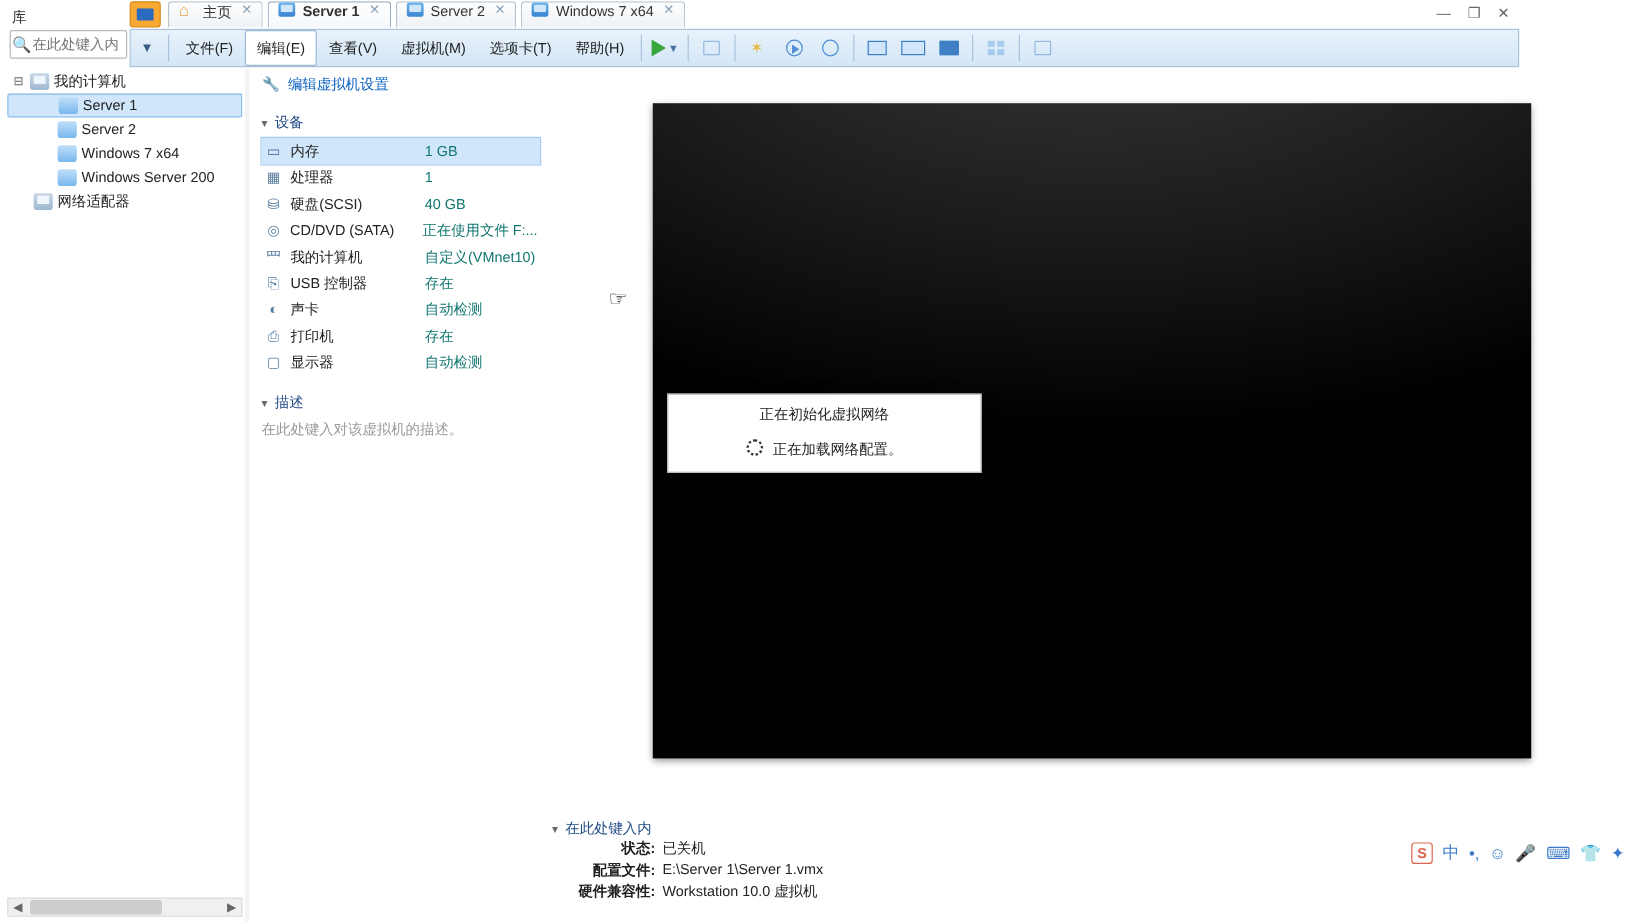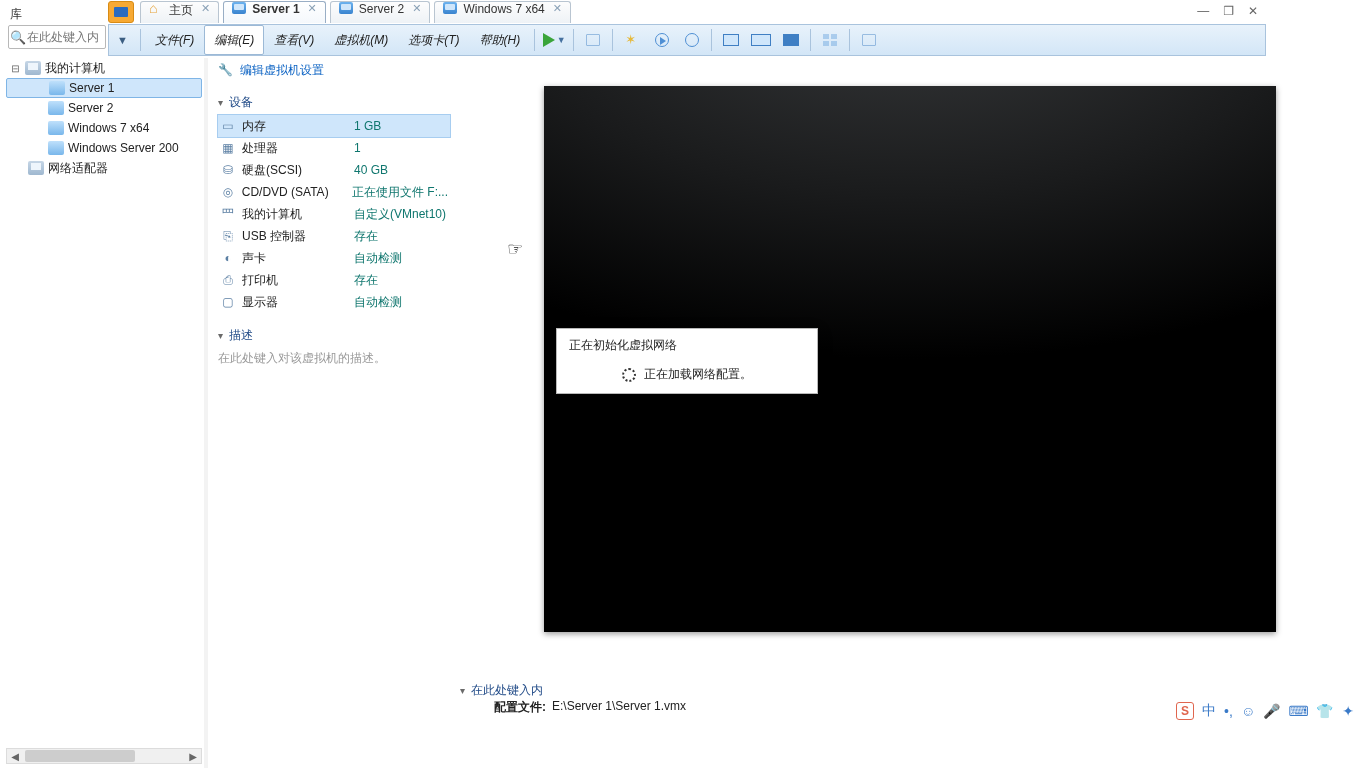--- a/index.html
+++ b/index.html
@@ -26,21 +26,21 @@
 .ic-vm { background:linear-gradient(#6db3ef,#3a84cf); border-radius:2px; position:relative; }
 .ic-vm::after { content:""; position:absolute; left:2px; top:2px; width:10px; height:6px; background:#cfe6fb; border-radius:1px; }
 
 
 .winctl { position:absolute; right:108px; top:4px; display:flex; gap:14px; color:#666; font-size:14px; }
 .winctl span { cursor:default; }
 
 
 .menubar { position:absolute; left:108px; top:24px; right:100px; height:32px; background:linear-gradient(#e8f2fb,#d3e6f7); border:1px solid #a9c3dd; display:flex; align-items:center; }
 .menu-drop { padding:0 8px; color:#3b5e82; font-size:11px; }
-.mitem { padding:0 10px; height:100%; display:flex; align-items:center; color:#222; cursor:default;font-style:italic; }
+.mitem { padding:0 10px; height:100%; display:flex; align-items:center; color:#222; cursor:default; }
 .mitem.sel { background:#fff; border:1px solid #9cb9d6; border-radius:2px; padding:0 9px; }
 .tb-sep { width:1px; height:22px; background:#a9c3dd; margin:0 4px; }
 .tb-btn { width:28px; height:24px; display:flex; align-items:center; justify-content:center; margin:0 1px; border-radius:2px; }
 .tri-play { width:0; height:0; border-top:7px solid transparent; border-bottom:7px solid transparent; border-left:12px solid #3aa53a; }
 .tb-dd { font-size:9px; color:#4671a0; margin-left:2px; }
 .ic-sq { width:14px; height:12px; border:1.5px solid #3f7fc4; border-radius:1px; display:inline-block; }
 .ic-circle { width:14px; height:14px; border:1.5px solid #4f8fd4; border-radius:50%; display:inline-block; position:relative; }
 .ic-circle.play::after{content:"";position:absolute;left:4px;top:3px;border-top:4px solid transparent;border-bottom:4px solid transparent;border-left:6px solid #4f8fd4;}
 .ic-snap { width:14px; height:14px; display:inline-block; position:relative; }
 .ic-snap::before{content:"✶"; color:#e6b93a; font-size:13px; position:absolute; left:0; top:-1px;}
@@ -85,22 +85,22 @@
 .dev-row { display:flex; align-items:center; height:22px; gap:6px; padding:0 2px; }
 .dev-row.sel { background:#cfe6fb; outline:1px solid #a7cdf0; }
 .dev-row .dic { width:16px; text-align:center; color:#5b7fa3; }
 .dev-row .dn { width:106px; white-space:nowrap; overflow:hidden; }
 .dev-row .dv { color:#0f766e; white-space:nowrap;text-align:right; }
 .desc-ph { color:#999; margin-top:6px; }
 
 
 .vm-screen { position:absolute; left:544px; top:86px; width:732px; height:546px; background:radial-gradient(ellipse 140% 100% at 50% -20%,#3a3c3e 0%,#1a1b1c 40%,#000 70%); box-shadow:0 2px 6px rgba(0,0,0,.4); }
 .vm-dialog { position:absolute; left:556px; top:328px; width:262px; background:#fff; border:1px solid #b9b9b9; box-shadow:0 4px 12px rgba(0,0,0,.35); padding:8px 12px 10px; }
-.vm-dialog .dt { color:#222; margin-bottom:12px; }
-.vm-dialog .dl { display:flex; align-items:center; justify-content:center; gap:8px; color:#222; }
+.vm-dialog .dt { color:#222; margin-bottom:12px;text-align:center; }
+.vm-dialog .dl { display:flex; justify-content:center; gap:8px; color:#222; }
 .spinner { width:14px; height:14px; border:2px dotted #333; border-radius:50%; display:inline-block; }
 
 
 .vm-meta { position:absolute; left:460px; top:682px; width:540px; color:#222; }
 .vm-meta .mh { color:#204a87; font-size:13px; display:flex; align-items:center; gap:6px; }
 .vm-meta .mrow { display:flex; height:18px; }
 .vm-meta .mk { width:86px; text-align:right; color:#222; font-weight:bold; }
 .vm-meta .mv { margin-left:6px; color:#222; }
 
 
@@ -314,22 +314,30 @@
       <span>正在加载网络配置。</span>
     </div>
 </div>
 
 <div class="vm-meta">
   <div class="mh">
       <span class="caret" style="color:#6a6a6a;font-size:10px">▾</span>
       <span>在此处键入内</span>
     </div>
   <div class="mrow">
+      <span class="mk">状态:</span>
+      <span class="mv">已关机</span>
+    </div>
+  <div class="mrow">
       <span class="mk">配置文件:</span>
       <span class="mv">E:\Server 1\Server 1.vmx</span>
+    </div>
+  <div class="mrow">
+      <span class="mk">硬件兼容性:</span>
+      <span class="mv">Workstation 10.0 虚拟机</span>
     </div>
 </div>
 
 <div class="cursor-hand">☜</div>
 
 <div class="ime">
   <span class="slogo">S</span>
   <span>中</span>
   <span>•,</span>
   <span>☺</span>

